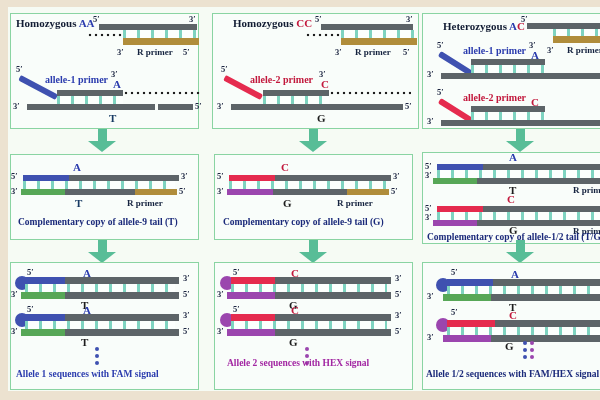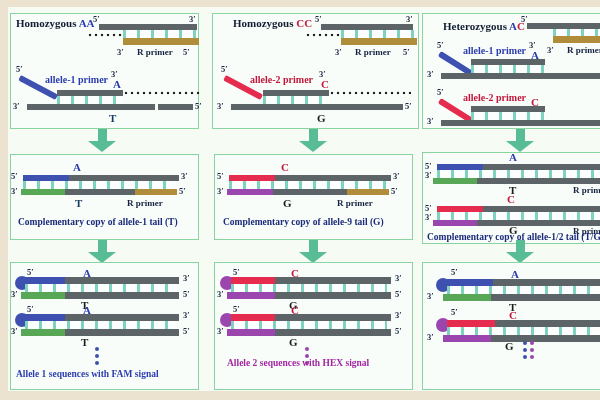--- a/index.html
+++ b/index.html
@@ -174,21 +174,21 @@
     <div class="ladder" style="left:12px;top:26px;width:152px"></div>
     <div class="strand" style="left:10px;top:34px;width:156px">
         <div class="seg cgr" style="width:44px"></div>
         <div class="seg cg" style="width:70px"></div>
         <div class="seg ct" style="flex:1"></div>
       </div>
     <div class="lbl" style="left:0px;top:31px">3′</div>
     <div class="lbl" style="left:168px;top:31px">5′</div>
     <div class="base tteal" style="left:64px;top:42px">T</div>
     <div class="small" style="left:116px;top:43px">R primer</div>
-    <div class="cap" style="left:7px;top:62px">Complementary copy of allele-1 tail (T)</div>
+    <div class="cap" style="left:7px;top:62px">Complementary copy of allele-9 tail (T)</div>
   </div>
 
   <div class="panel" style="left:214px;top:154px;width:197px;height:84px">
     <div class="base tred" style="left:66px;top:6px">C</div>
     <div class="lbl" style="left:2px;top:16px">5′</div>
     <div class="strand" style="left:14px;top:20px;width:162px">
         <div class="seg cr" style="width:46px"></div>
         <div class="seg cg" style="flex:1"></div>
       </div>
     <div class="lbl" style="left:178px;top:16px">3′</div>
@@ -356,14 +356,15 @@
         <div class="seg cg" style="flex:1"></div>
       </div>
     <div class="lbl" style="left:4px;top:69px">3′</div>
     <div class="base tdark" style="left:82px;top:77px">G</div>
     <div class="dot cb" style="left:100px;top:78px"></div>
     <div class="dot cp" style="left:107px;top:78px"></div>
     <div class="dot cb" style="left:100px;top:85px"></div>
     <div class="dot cp" style="left:107px;top:85px"></div>
     <div class="dot cb" style="left:100px;top:92px"></div>
     <div class="dot cp" style="left:107px;top:92px"></div>
+    <div class="cap" style="left:3px;top:106px">Allele 1/2 sequences with FAM/HEX signal</div>
   </div>
 </div>
 
 </body></html>

